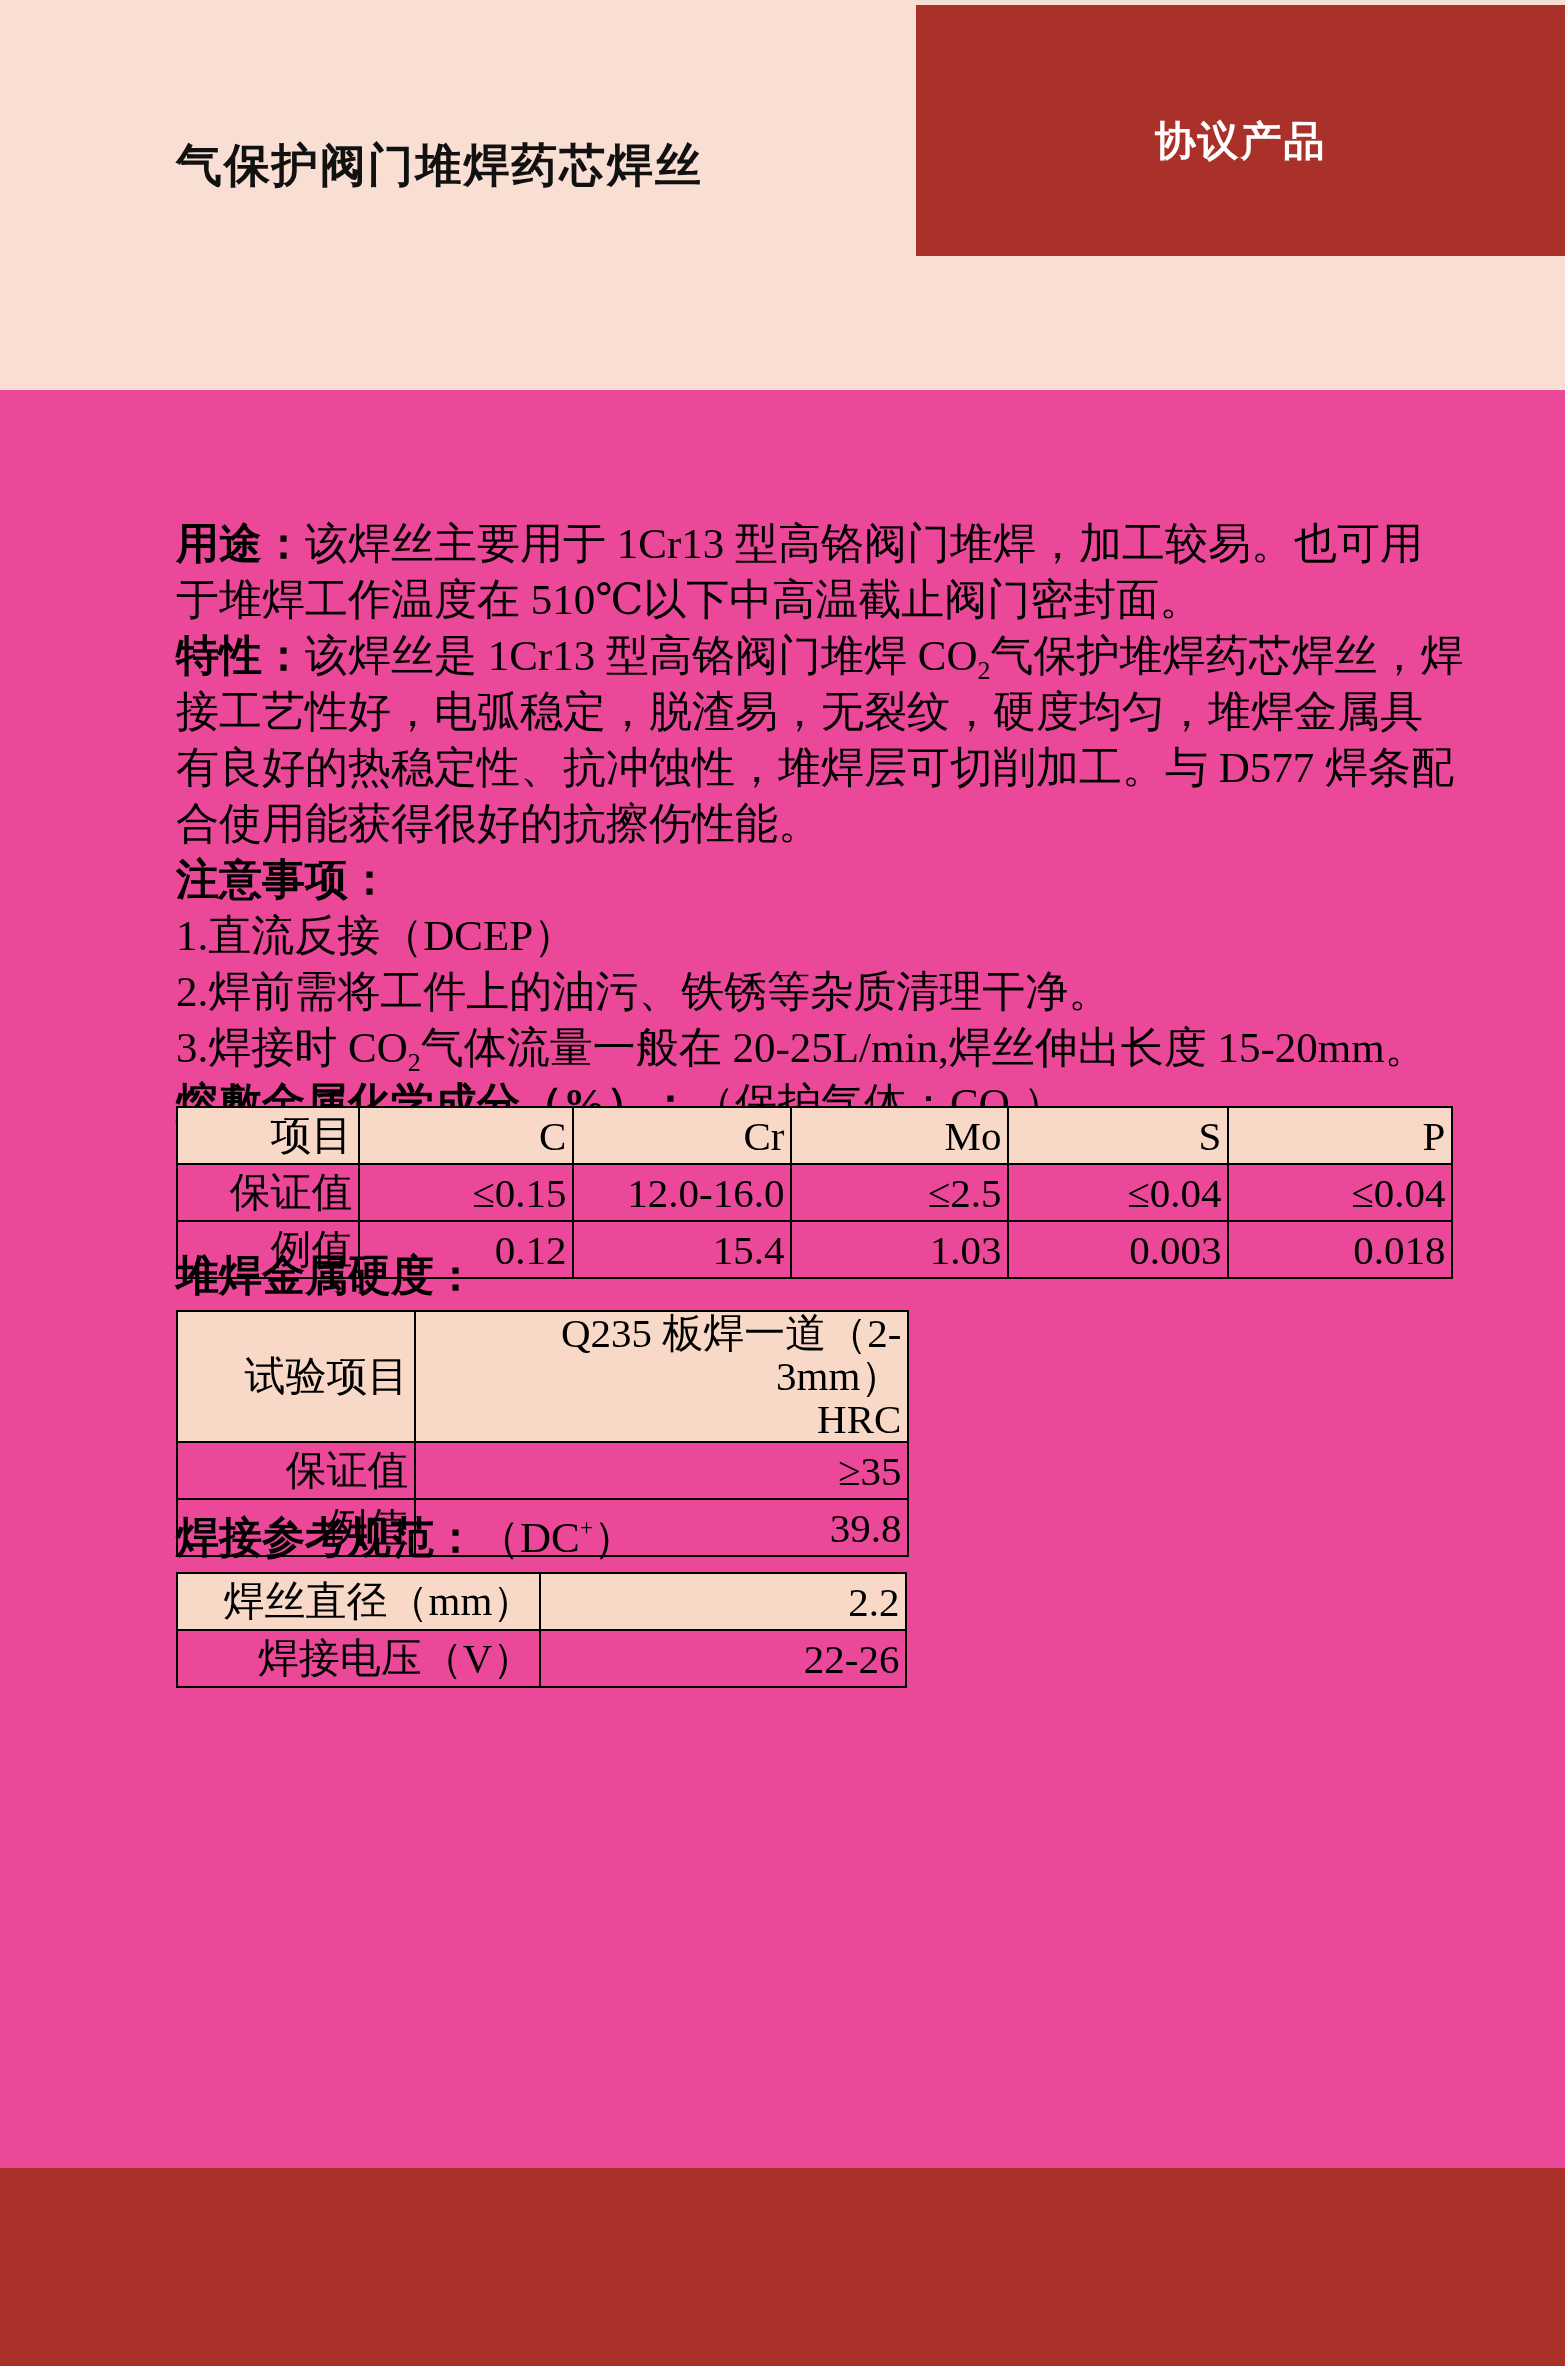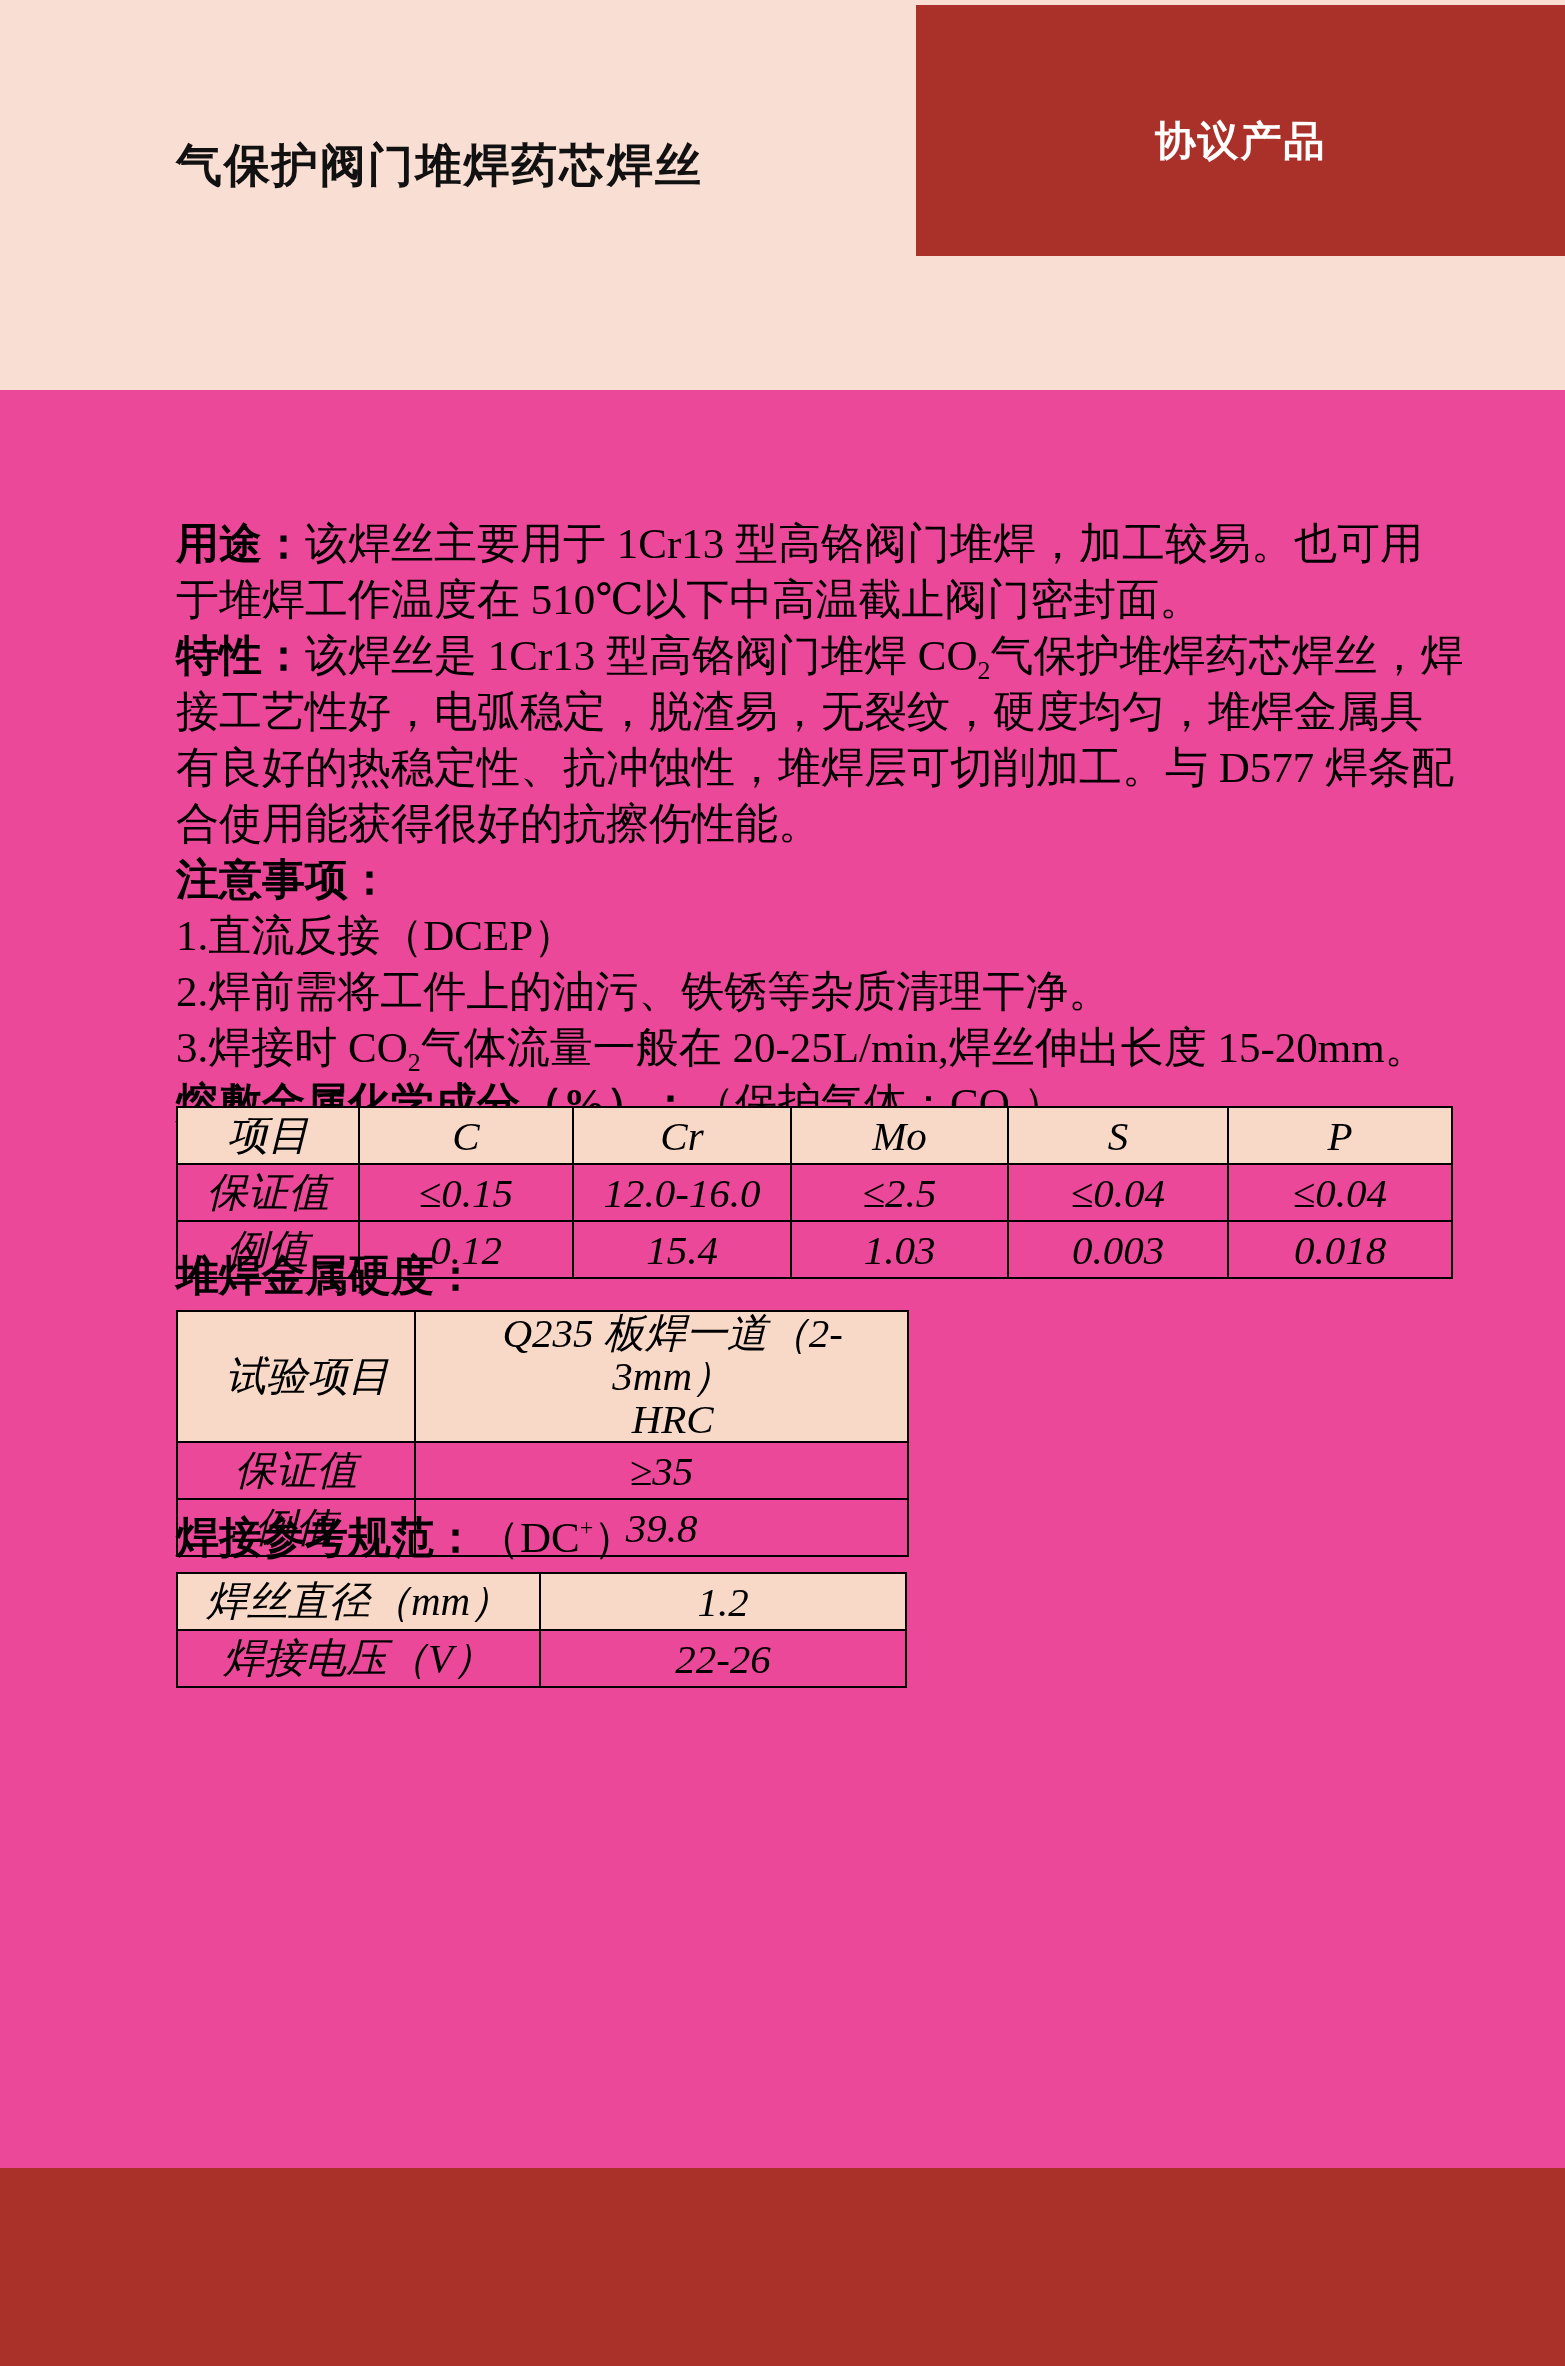--- a/index.html
+++ b/index.html
@@ -53,22 +53,22 @@
     font-size:43px; line-height:52px; white-space:nowrap;
   }
   #hardness-title { top:1250px; }
   #welding-title  { top:1501px; }
   
   table {
     position:absolute; border-collapse:collapse; table-layout:fixed;
     font-size:41px;
   }
   td {
-    border:2.8px solid #000; text-align:center; vertical-align:middle;
-    padding:0 5.6px; overflow:hidden;font-style:italic;
+    border:2.8px solid #000; text-align:right; vertical-align:middle;
+    padding:0 5.6px; overflow:hidden;
   }
   .ph { background:var(--table_pink,#f8d9c8); }
   #tbl-composition { left:176px; top:1106px; width:1274px; }
   #tbl-composition td { height:45px; }
   #tbl-hardness { left:176px; top:1310px; width:731px; }
   #tbl-hardness td { height:45px; }
   #tbl-hardness td.hd2 { height:83px; line-height:43px;padding-left:28px; }
   #tbl-welding { left:176px; top:1572px; width:729px;padding-left:24px; }
   #tbl-welding td { height:52px; }
   
@@ -171,21 +171,21 @@
   <div class="sec-title" id="welding-title"><span class="b">焊接参考规范：</span><span>（DC</span><span class="sp">+</span><span>）</span></div>
 
   <table id="tbl-welding">
     <colgroup>
         <col style="width:363px">
         <col style="width:366px">
       </colgroup>
     <tbody>
       <tr>
         <td class="ph">焊丝直径（mm）</td>
-        <td class="ph">1.2</td>
+        <td class="ph">2.2</td>
       </tr>
       <tr>
         <td>焊接电压（V）</td>
         <td>22-26</td>
       </tr>
     </tbody>
   </table>
 
   <div class="bottom-band"></div>
 

